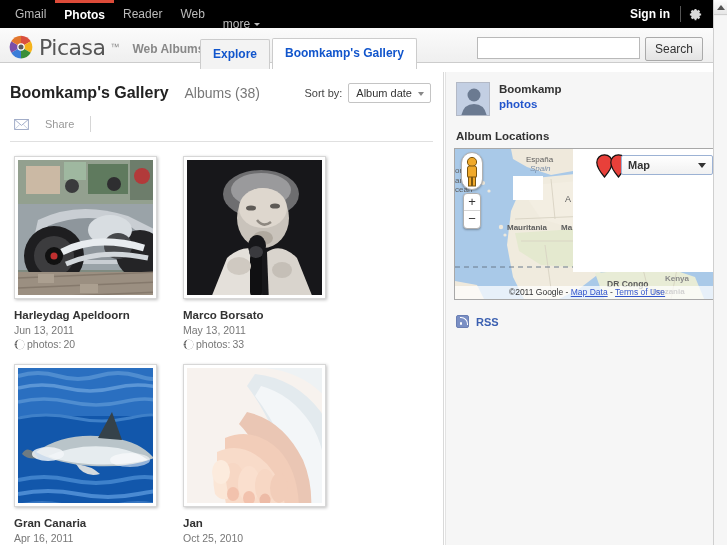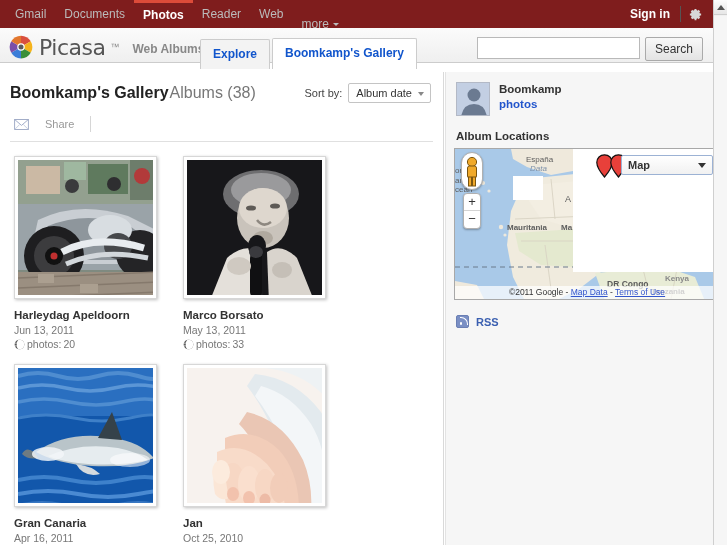--- a/index.html
+++ b/index.html
@@ -6,21 +6,21 @@
   html, body {
     width: 727px; height: 545px;
     font-family: "Liberation Sans", sans-serif;
     background: #ffffff;
     overflow: hidden;
   }
 
   
   .gbar {
     position: absolute; top: 0; left: 0; width: 713px; height: 28px;
-    background: #7f1d1d;
+    background: #000000;
     display: flex; align-items: center;
     font-size: 12px;
   }
   .gbar-left { display: flex; align-items: center; padding-left: 6px; gap: 0; }
   .gbar-link {
     color: #bbbbbb; text-decoration: none; padding: 0 9px;
     line-height: 28px; height: 28px; display: inline-block; white-space: nowrap;
   }
   .gbar-link.active {
     color: #ffffff; font-weight: bold;
@@ -111,21 +111,21 @@
     background-size: 4px 4px;
     border-left: 1px solid #e3e3e3;
   }
 
   
   .gal-head {
     position: relative; padding: 12px 12px 0 10px;
     display: flex; align-items: baseline;
   }
   .gal-title { font-size: 16px; font-weight: bold; color: #222; }
-  .gal-count { font-size: 16px; color: #777; margin-left: 1px; }
+  .gal-count { font-size: 14px; color: #777; margin-left: 16px; }
   .sortwrap {
     position: absolute; right: 12px; top: 11px;
     display: flex; align-items: center; gap: 6px;
   }
   .sortlabel { font-size: 11px; color: #444; }
   .sortsel {
     border: 1px solid #c4c4c4; background: #fff; border-radius: 2px;
     font-size: 11px; color: #333; padding: 3px 18px 3px 7px;
     position: relative; cursor: pointer;
   }
@@ -285,21 +285,20 @@
   }
   .sb-track { position: absolute; top: 16px; bottom: 0; left: 0; width: 14px;
     background: #f6f6f6; }
 </style>
 </head>
 <body>
 
 <div class="gbar">
   <div class="gbar-left">
     <a class="gbar-link" href="#">Gmail</a>
-    <a class="gbar-link" href="#">Documents</a>
     <a class="gbar-link active" href="#">Photos</a>
     <a class="gbar-link" href="#">Reader</a>
     <a class="gbar-link" href="#">Web</a>
     <span class="gbar-more"><span>more</span><span class="caret"></span></span>
   </div>
   <div class="gbar-right">
     <a class="gbar-signin" href="#">Sign in</a>
     <div class="gbar-sep"></div>
     <div class="gear">
       <svg width="15" height="15" viewBox="0 0 16 16" aria-hidden="true">
@@ -555,21 +554,21 @@
 
         <path d="M140 124 L210 118 L240 128 L250 152 L150 152 Z" fill="#e8ecd6"></path>
         <path d="M188 120 L196 152 M222 120 L216 150" stroke="#d6d2c0" stroke-width="0.9" fill="none"></path>
       </svg>
 
       <div class="map-white-tile" style="left:58px;top:27px;width:30px;height:24px;"></div>
 
       <div class="map-overlay-panel"></div>
 
       <div class="map-label" style="left:71px;top:6px;">España</div>
-      <div class="map-label it" style="left:75px;top:15px;">Data</div>
+      <div class="map-label it" style="left:75px;top:15px;">Spain</div>
       <div class="map-label" style="left:0px;top:17px;">ort</div>
       <div class="map-label" style="left:0px;top:27px;">ant</div>
       <div class="map-label" style="left:0px;top:36px;">cean</div>
       <div class="map-label" style="left:110px;top:45px;font-size:9px;">A</div>
       <div class="map-label" style="left:52px;top:74px;font-weight:bold;">Mauritania</div>
       <div class="map-label" style="left:106px;top:74px;font-weight:bold;">Ma</div>
       <div class="map-label" style="left:152px;top:130px;font-weight:bold;font-size:8.5px;">DR Congo</div>
       <div class="map-label" style="left:210px;top:125px;font-weight:bold;color:#8a8a8a;">Kenya</div>
       <div class="map-label" style="left:196px;top:138px;font-weight:bold;">Tanzania</div>
 

